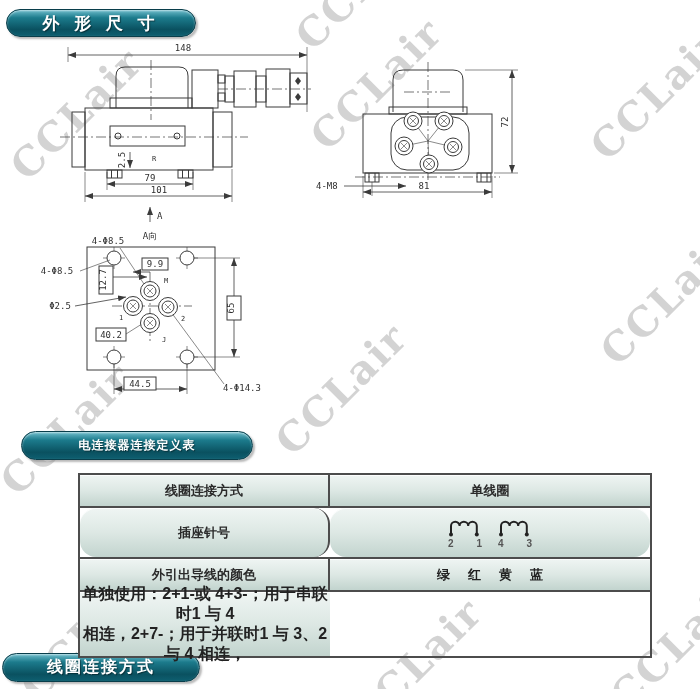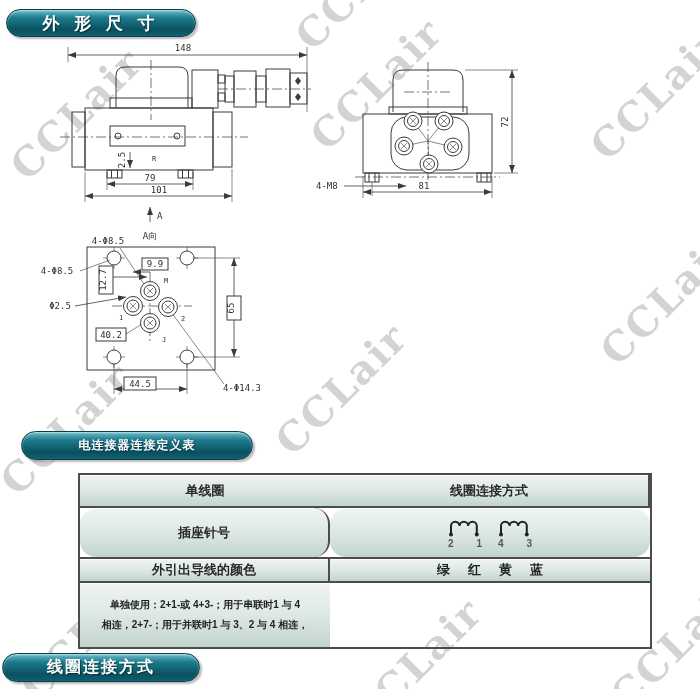--- a/index.html
+++ b/index.html
@@ -31,26 +31,26 @@
   }
   .t-row{display:grid;grid-template-columns:250px 1fr;border-bottom:2px solid #4c4c4c;}
   .t-row:last-child{border-bottom:none;}
   .t-cell{
     display:flex;flex-direction:column;align-items:center;justify-content:center;
     background:linear-gradient(180deg,#eff5f3 0%,#dde8e4 50%,#c2d4ce 100%);
     box-shadow:inset 0 1px 0 rgba(255,255,255,.8);
     color:#2a2a2a;font-weight:bold;font-size:13px;
   }
   .t-cell.label{border-right:2px solid #4c4c4c;}
-  .r1{height:31px;} .r2{height:49px;border-radius:16px;} .r3{height:22px;} .r4{height:64px;}
+  .r1{height:31px;} .r2{height:49px;border-radius:16px;} .r3{height:31px;} .r4{height:64px;}
   .coil-pair{display:flex;gap:16px;align-items:flex-end;}
   .coil-unit{display:flex;flex-direction:column;align-items:center;}
   .pin-nums{width:34px;display:flex;justify-content:space-between;font-size:10px;color:#555;font-weight:bold;margin-top:1px;}
   .wire-colors{display:flex;gap:18px;font-size:13px;font-weight:bold;color:#222;}
-  .polarity{font-size:10px;line-height:20px;text-align:center;color:#222;}
+  .polarity{font-size:16px;line-height:20px;text-align:center;color:#222;}
 </style>
 </head>
 <body>
 
 <div id="watermarks">
     <div class="watermark" style="left: -7px; top: 90px;">CCLair</div>
     <div class="watermark" style="left: 293px; top: 60px;">CCLair</div>
     <div class="watermark" style="left: 573px; top: 70px;">CCLair</div>
     <div class="watermark" style="left: 278px; top: -40px;">CCLair</div>
     <div class="watermark" style="left: -17px; top: 405px;">CCLair</div>
@@ -283,22 +283,22 @@
 </div>
 <div class="banner" id="banner-connector">
   <span>电连接器连接定义表</span>
 </div>
 <div class="banner" id="banner-params">
   <span>线圈连接方式</span>
 </div>
 
 <div id="conn-table">
   <div class="t-row">
+    <div class="t-cell label r1">线圈连接方式</div>
     <div class="t-cell r1">单线圈</div>
-    <div class="t-cell label r1">线圈连接方式</div>
   </div>
   <div class="t-row">
     <div class="t-cell label r2">插座针号</div>
     <div class="t-cell r2">
       <div class="coil-pair">
         <div class="coil-unit">
           <svg width="34" height="21" viewBox="0 0 34 21">
             <path d="M3,19 V10 a4.3,4.3 0 0 1 8.6,0 a4.3,4.3 0 0 1 8.6,0 a4.3,4.3 0 0 1 8.6,0 V19" fill="none" stroke="#222" stroke-width="2" stroke-linecap="round"></path>
             <circle cx="3" cy="18.5" r="2" fill="#222"></circle>
               <circle cx="28.8" cy="18.5" r="2" fill="#222"></circle>

